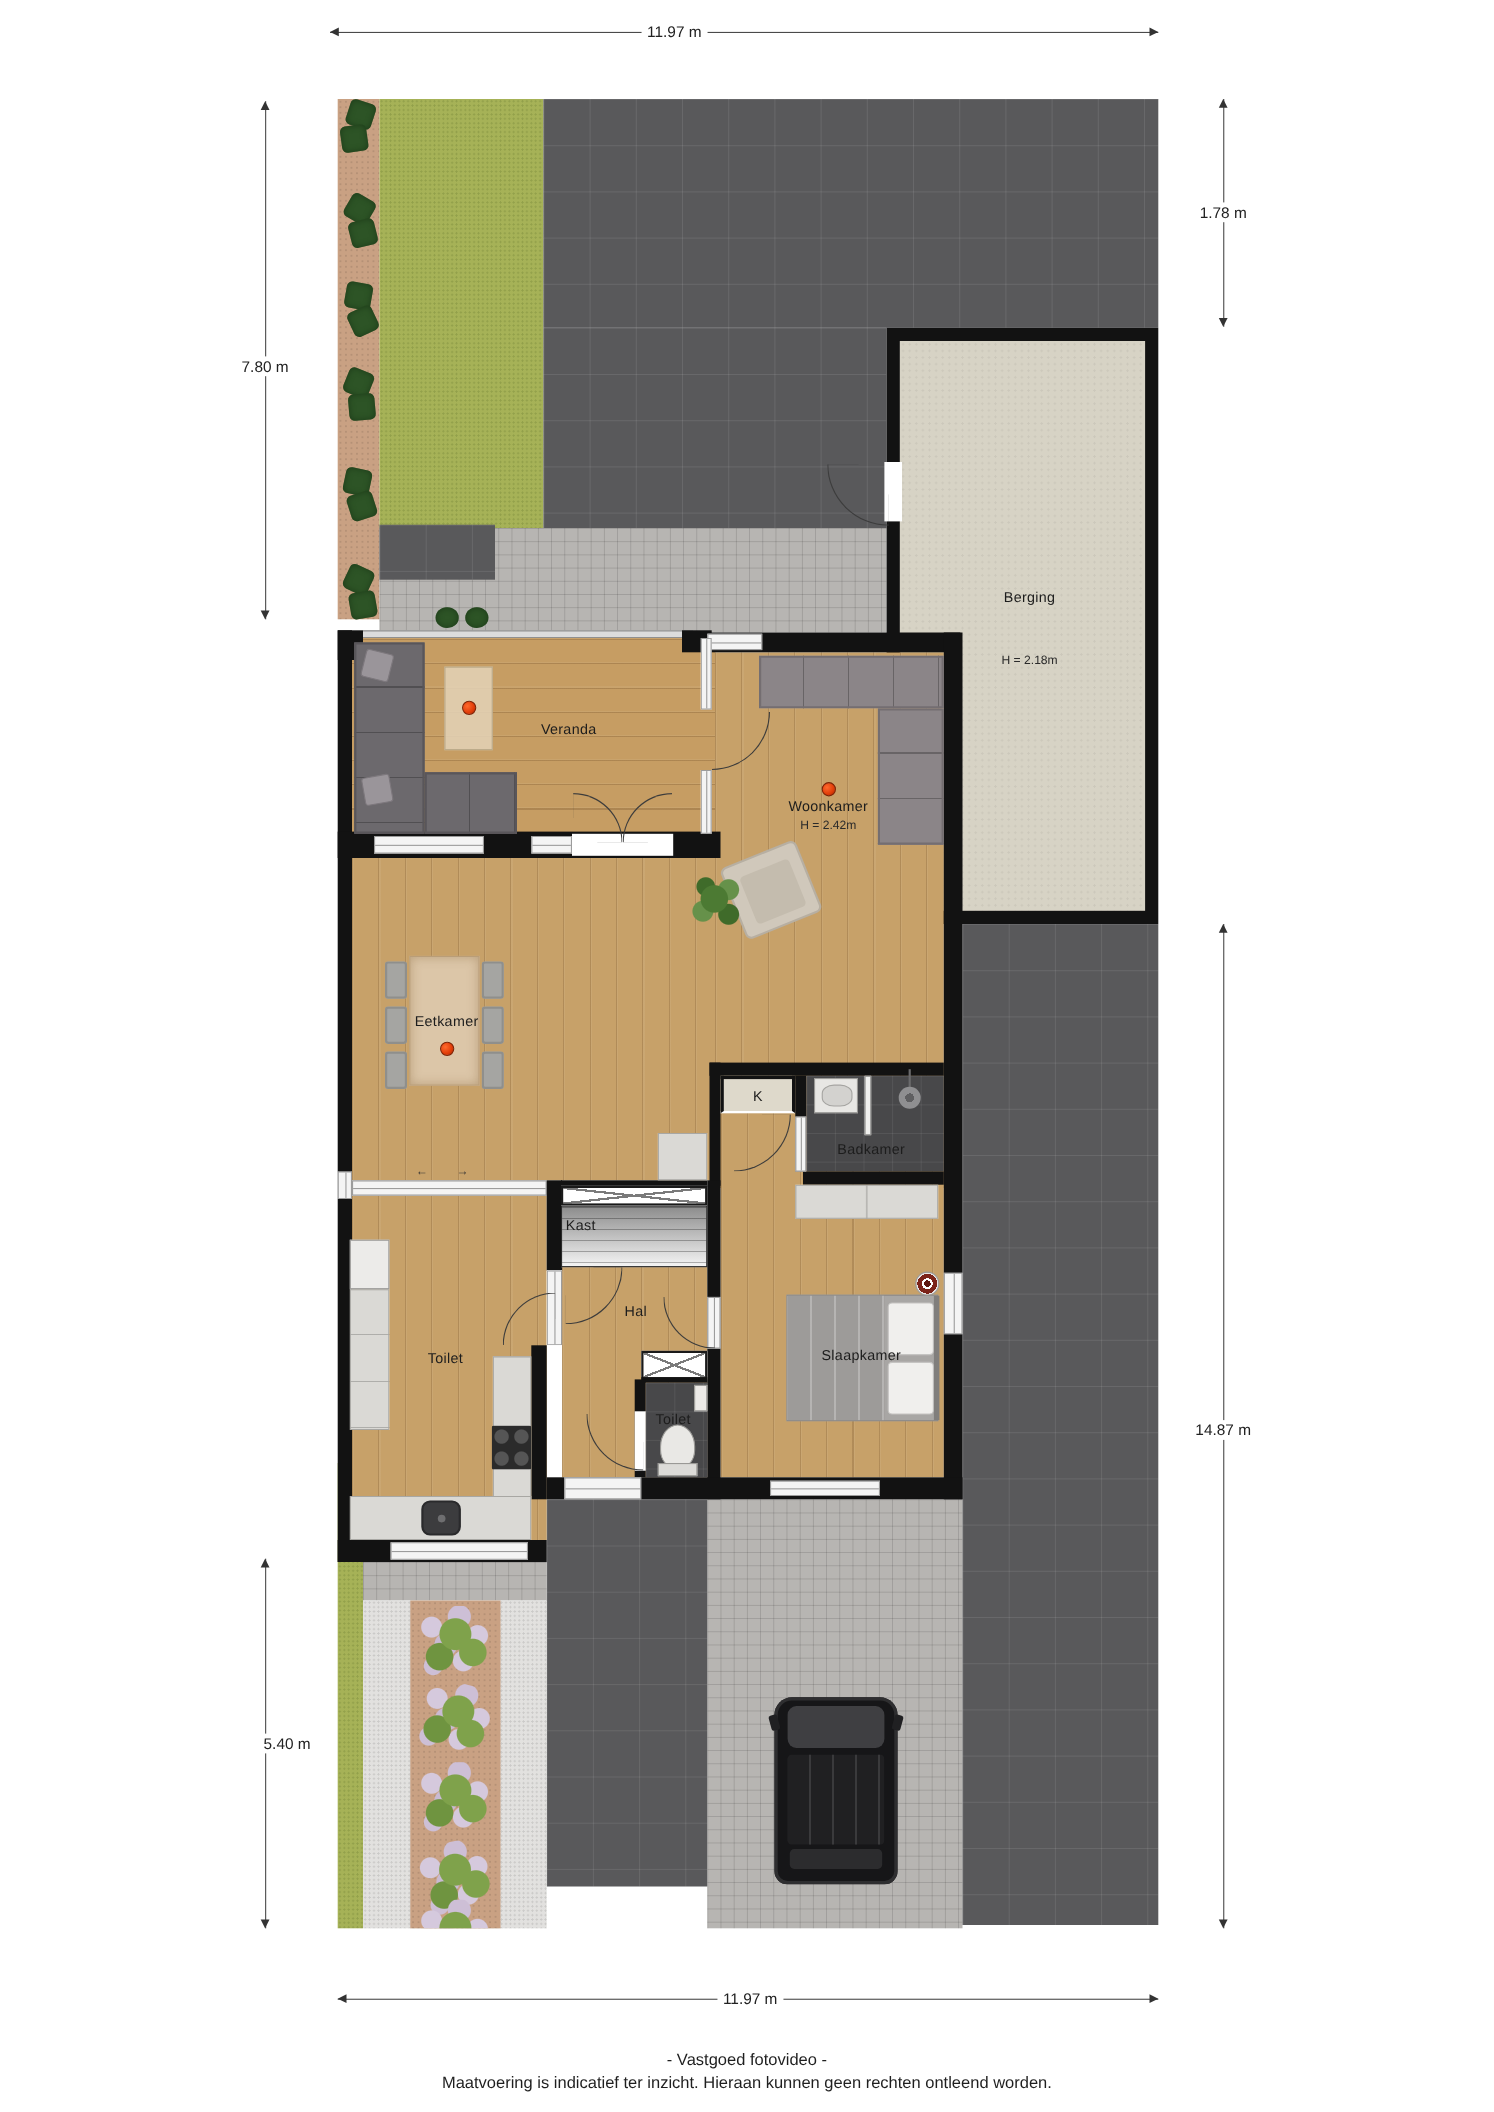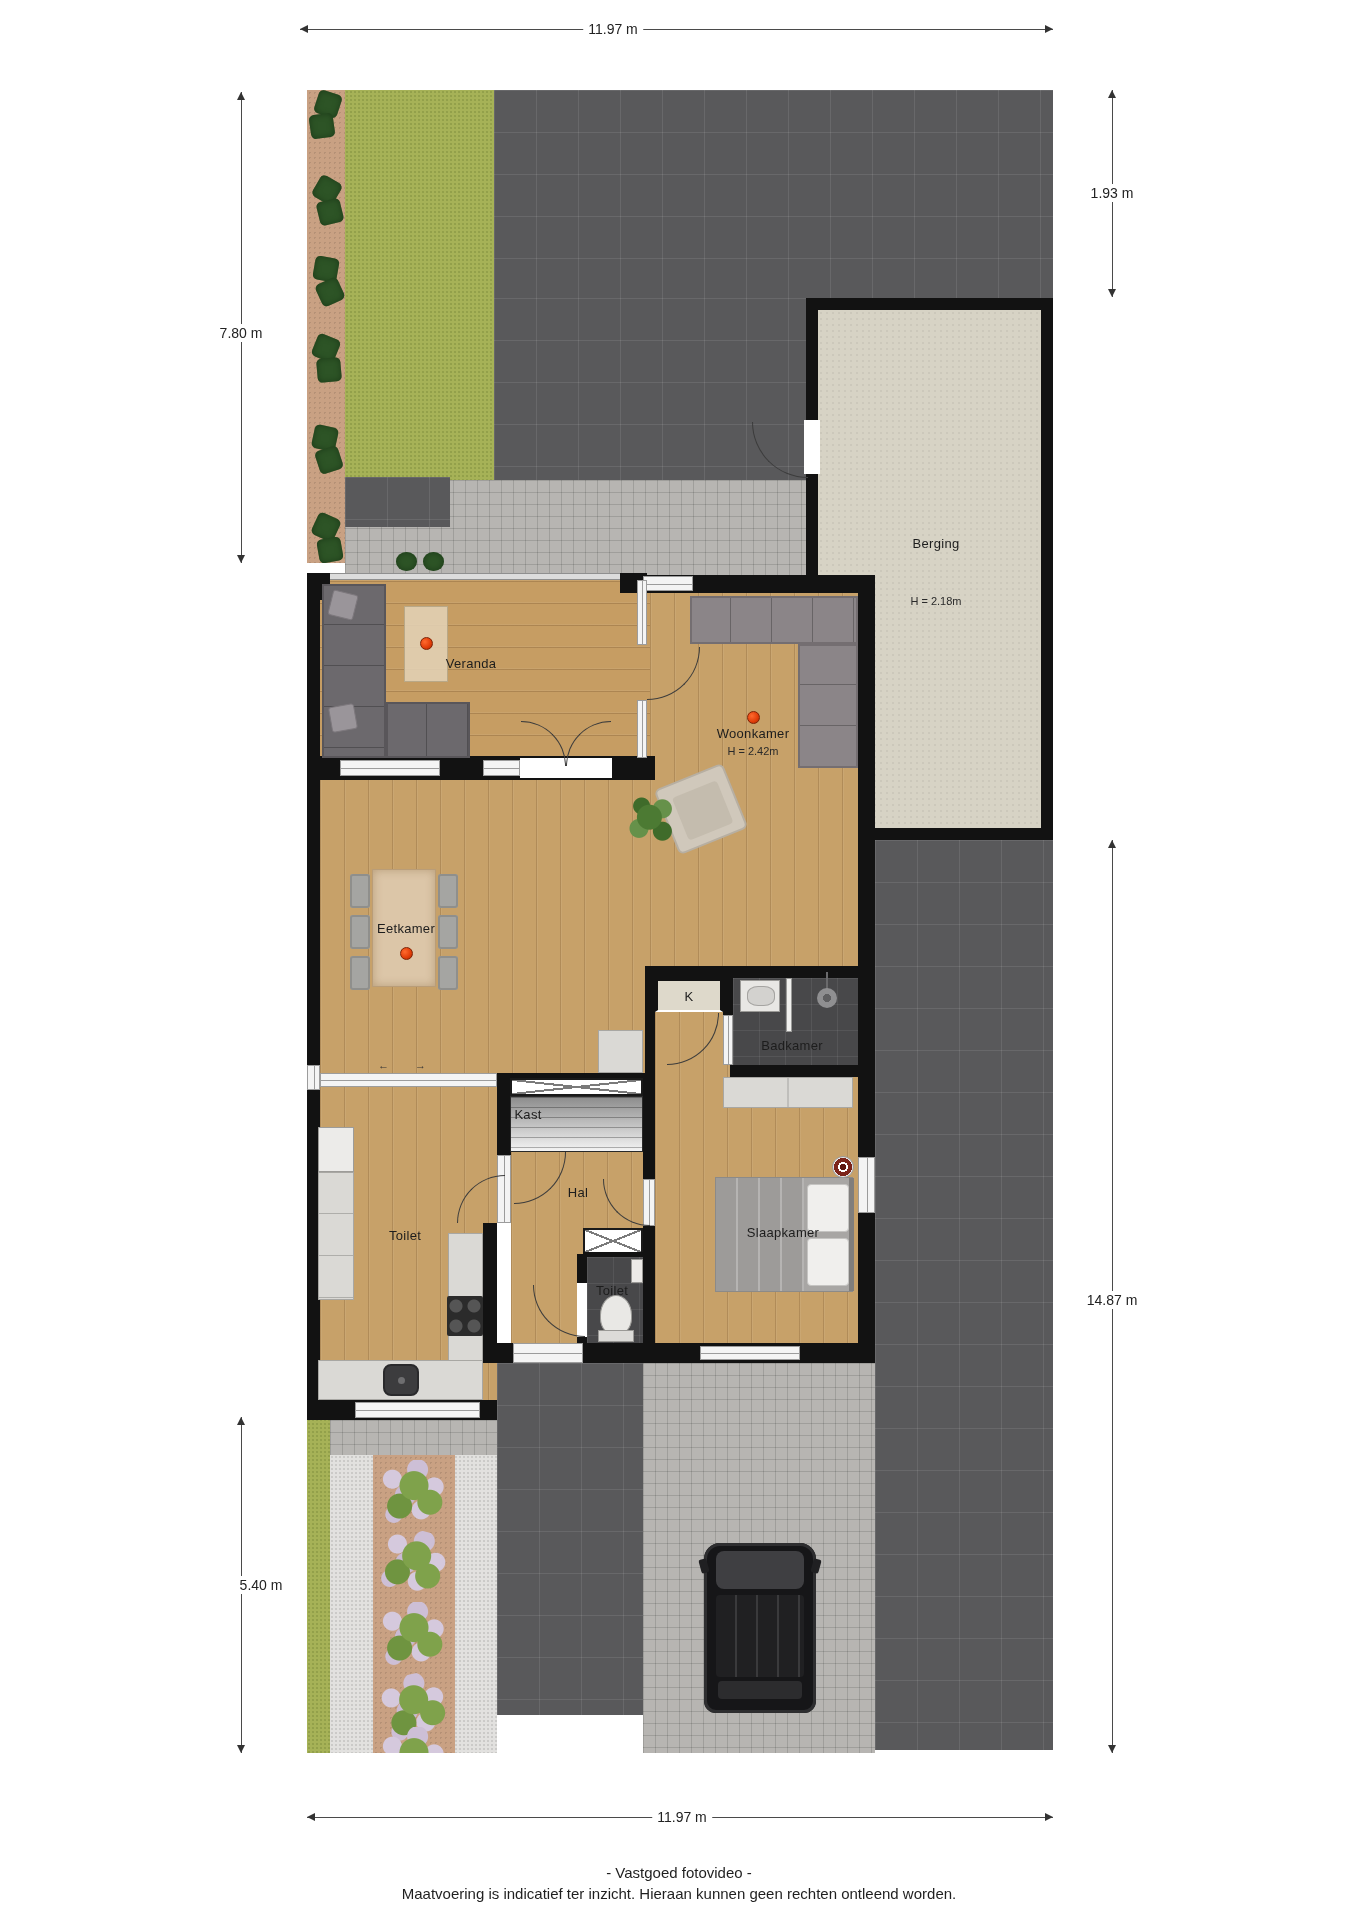--- a/index.html
+++ b/index.html
@@ -196,21 +196,21 @@
   <div class="w" style="left:497px;top:1343px;width:378px;height:20px;"></div>
   <div class="win win-h" style="left:513px;top:1343px;width:70px;height:20px;"></div>
   <div class="win win-h" style="left:700px;top:1346px;width:100px;height:14px;"></div>
 
   <div class="sofa-dark cushion-v" style="left:322px;top:584px;width:64px;height:174px;"></div>
   <div class="sofa-dark cushion-h" style="left:386px;top:702px;width:84px;height:56px;"></div>
   <div class="pillow" style="left:330px;top:592px;width:26px;height:26px;transform:rotate(14deg);"></div>
   <div class="pillow" style="left:330px;top:705px;width:26px;height:26px;transform:rotate(-10deg);"></div>
   <div style="left:404px;top:606px;width:44px;height:76px;background:rgba(226,210,181,.88);border:1px solid #b9a887;"></div>
   <div class="marker" style="left:420px;top:637px;"></div>
-  <div class="lbl" style="left:471px;top:663px;">Veranda</div>
+  <div class="lbl" style="left:517px;top:663px;">Veranda</div>
 
   <div class="sofa-mid cushion-h" style="left:690px;top:596px;width:168px;height:48px;"></div>
   <div class="sofa-mid cushion-v" style="left:798px;top:644px;width:60px;height:124px;"></div>
   <div style="left:664px;top:774px;width:74px;height:70px;background:#d0c8bb;border:2px solid #b7afa2;border-radius:6px;transform:rotate(-22deg);">
     <div style="left:12px;top:12px;width:48px;height:46px;background:#c4bcae;border-radius:4px;"></div>
   </div>
   <div class="plant" style="left:626px;top:792px;width:52px;height:56px;"></div>
   <div class="marker" style="left:747px;top:711px;"></div>
   <div class="lbl" style="left:753px;top:733px;">Woonkamer</div>
   <div class="lbl-sm" style="left:753px;top:751px;">H = 2.42m</div>
@@ -273,21 +273,21 @@
   <div class="dlabel" style="left:241px;top:333px;">7.80 m</div>
 
   <div class="dline-v" style="left:241px;top:1417px;height:336px;"></div>
   <div class="ah ah-u" style="left:237px;top:1417px;"></div>
   <div class="ah ah-d" style="left:237px;top:1745px;"></div>
   <div class="dlabel" style="left:241px;top:1585px;margin-left:20px;">5.40 m</div>
 
   <div class="dline-v" style="left:1112px;top:90px;height:207px;"></div>
   <div class="ah ah-u" style="left:1108px;top:90px;"></div>
   <div class="ah ah-d" style="left:1108px;top:289px;"></div>
-  <div class="dlabel" style="left:1112px;top:193px;">1.93 m</div>
+  <div class="dlabel" style="left:1112px;top:193px;">1.78 m</div>
 
   <div class="dline-v" style="left:1112px;top:840px;height:913px;"></div>
   <div class="ah ah-u" style="left:1108px;top:840px;"></div>
   <div class="ah ah-d" style="left:1108px;top:1745px;"></div>
   <div class="dlabel" style="left:1112px;top:1300px;">14.87 m</div>
 
   <div class="footer" style="top:1864px;">- Vastgoed fotovideo -</div>
   <div class="footer" style="top:1885px;">Maatvoering is indicatief ter inzicht. Hieraan kunnen geen rechten ontleend worden.</div>
 
 </div>

